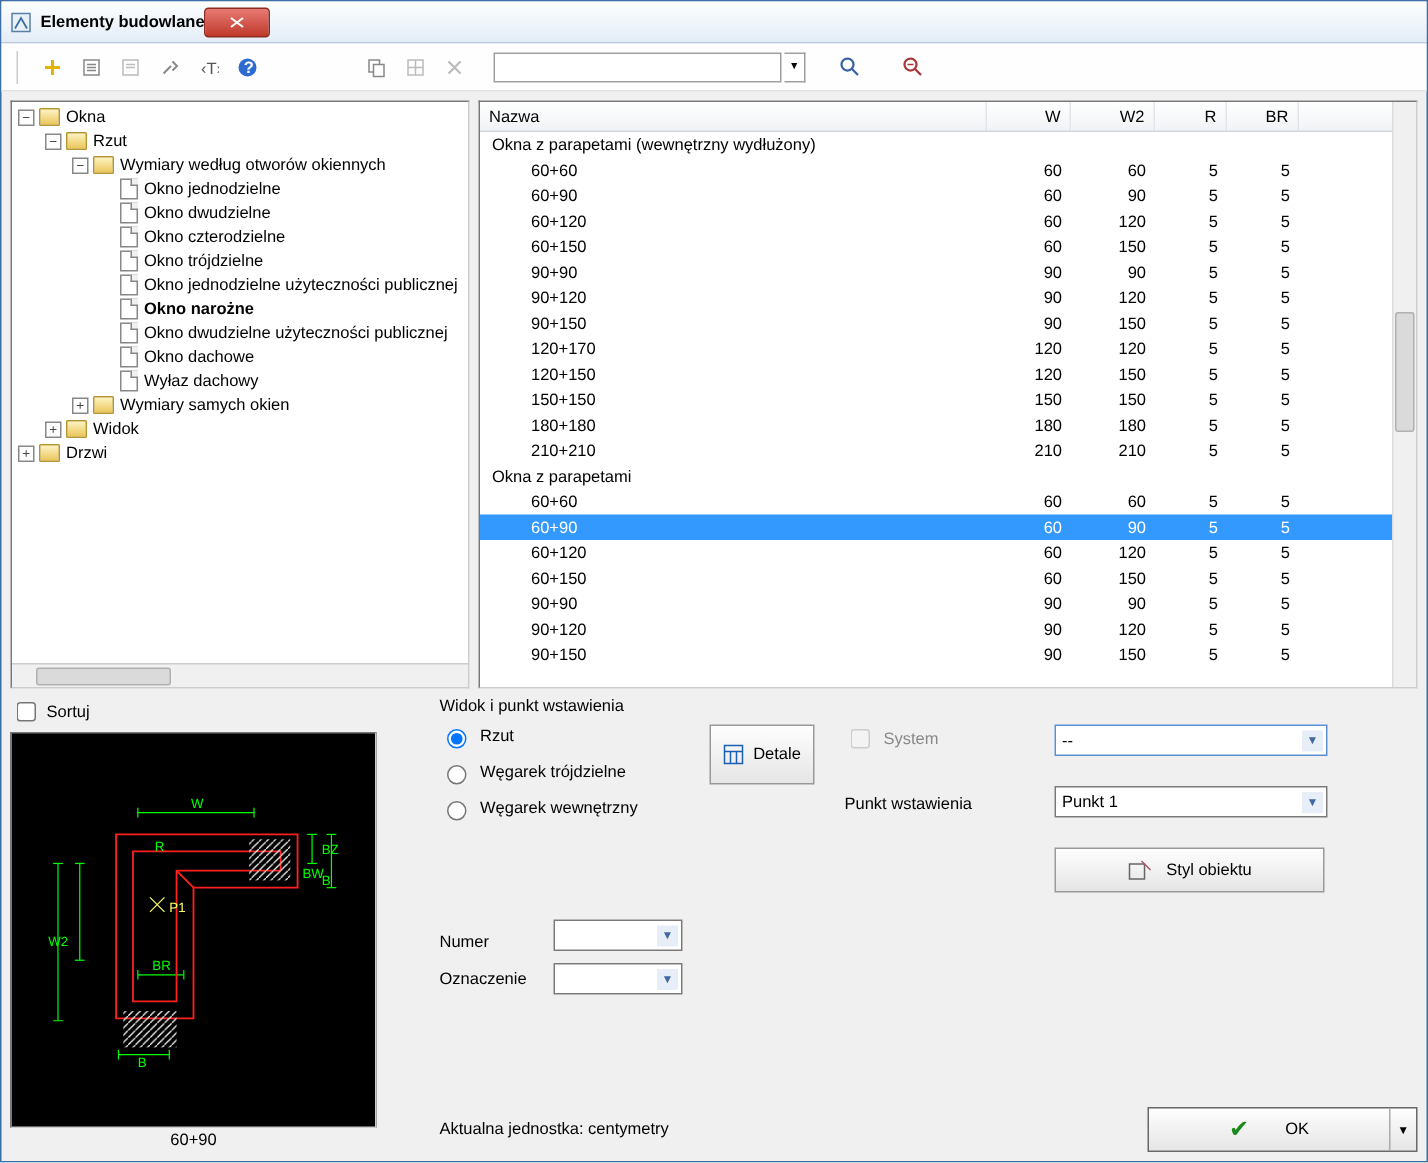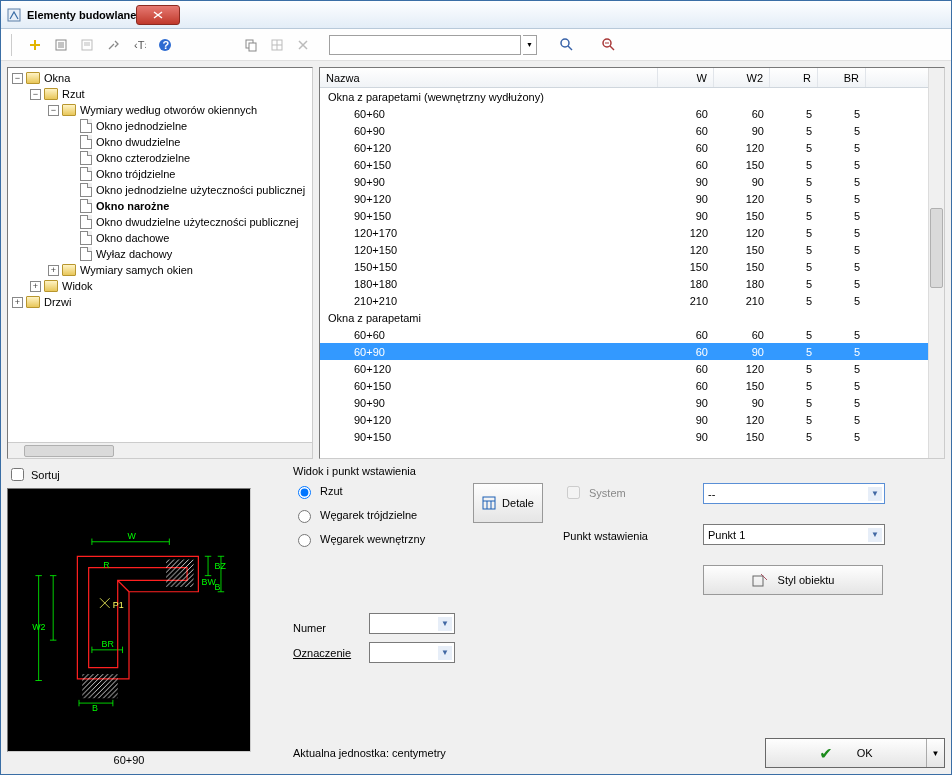--- a/index.html
+++ b/index.html
@@ -596,21 +596,21 @@
         </div>
 
         <div style="display:flex;gap:12px;align-items:flex-end;margin-top:18px;">
           <span style="width:64px;">Numer</span>
           <div class="combo" style="width:86px;">
               <span></span>
               <span class="arrow">▼</span>
             </div>
         </div>
         <div style="display:flex;gap:12px;align-items:center;margin-top:8px;">
-          <span style="width:64px;text-decoration:underline;">Oznaczenie</span>
+          <span style="width:64px;">Oznaczenie</span>
           <div class="combo" style="width:86px;">
               <span></span>
               <span class="arrow">▼</span>
             </div>
         </div>
 
         <div class="unit-row">
           <span>Aktualna jednostka: centymetry</span>
           <div class="ok-btn">
             <div class="ok-main">

